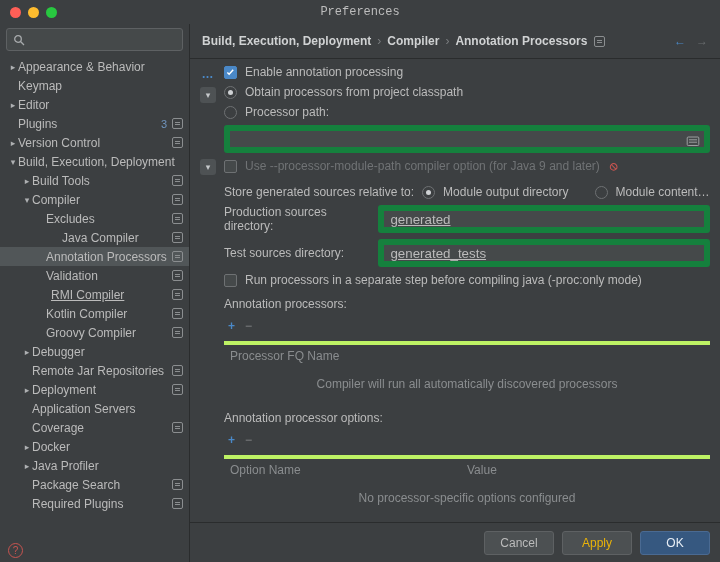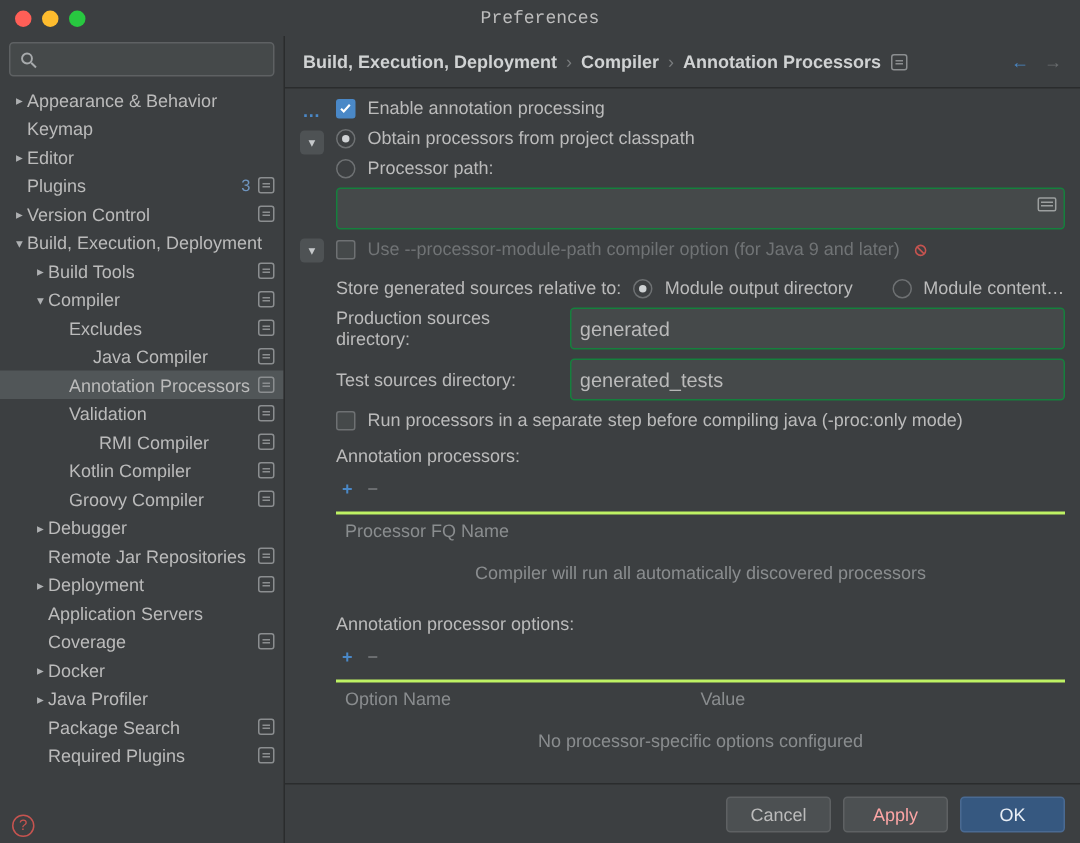--- a/index.html
+++ b/index.html
@@ -54,39 +54,39 @@
   .row{display:flex;align-items:center;gap:8px;}
   .chk{width:13px;height:13px;border:1px solid #6e7173;border-radius:2px;display:inline-flex;align-items:center;justify-content:center;background:var(--bg3);}
   .chk.on{background:var(--accent);border-color:var(--accent);color:#fff;}
   .chk.off{color:transparent;}
   .radio{width:13px;height:13px;border:1px solid #6e7173;border-radius:50%;display:inline-flex;align-items:center;justify-content:center;}
   .radio .rdot{width:5px;height:5px;border-radius:50%;background:#cfd2d4;display:none;}
   .radio.on .rdot{display:block;}
   .lbl{color:var(--text);}
   .lbl.dim2{color:var(--text-dim2);}
   .field{flex:1;min-width:0;}
-  .txt{width:100%;height:28px;border:1px solid #15803d;border-radius:3px;background:var(--bg3);color:var(--text);padding:0 6px;outline:none;display:flex;align-items:center;}
+  .txt{width:100%;height:28px;border:6px solid #15803d;border-radius:3px;background:var(--bg3);color:var(--text);padding:0 6px;outline:none;display:flex;align-items:center;text-decoration:underline;}
   .txt.path{position:relative;padding-right:22px;}
   .txt .browse{position:absolute;right:4px;top:3px;color:#9c9f9f;font-size:10px;cursor:pointer;}
   .pairrow{display:flex;align-items:center;gap:8px;}
   .pairrow .pl{width:220px;color:var(--text);}
   .section-lbl{color:var(--text);margin-top:4px;}
   .mini-toolbar{display:flex;gap:10px;padding:2px 4px;}
   .mini-toolbar .plus{color:var(--accent);font-weight:bold;cursor:pointer;}
   .mini-toolbar .minus{color:#6c6f71;font-weight:bold;cursor:pointer;}
-  .table{border-top:2px solid #bef264;}
+  .table{border-top:4px solid #bef264;}
   .table .thead{display:flex;padding:4px 6px;color:var(--text-dim);}
   .table .col{flex:1;}
   .table .empty{text-align:center;color:var(--text-dim);padding:10px 4px;}
   .help-q{color:#c75450;font-weight:bold;margin-left:2px;}
   .helpicon-wrap{padding:4px 8px;}
   .footer{height:40px;border-top:1px solid #2a2c2d;display:flex;align-items:center;padding:0 10px;gap:8px;}
   .footer .spacer{flex:1;}
   .btn{min-width:70px;height:24px;border:1px solid #5e6163;border-radius:3px;background:var(--btn);color:var(--text);display:flex;align-items:center;justify-content:center;cursor:pointer;}
-  .btn.disabled{color:#fca5a5;cursor:default;}
+  .btn.disabled{color:#eab308;cursor:default;}
   .btn.primary{background:var(--btn-primary);border-color:#4a6a92;color:#e8eef5;}
   .qcircle{width:15px;height:15px;border:1px solid #c75450;border-radius:50%;color:#c75450;display:flex;align-items:center;justify-content:center;font-size:10px;cursor:pointer;}
   .sq-badge{width:11px;height:11px;border:1px solid #8b8e90;border-radius:2px;display:inline-block;position:relative;}
   .sq-badge::before,.sq-badge::after{content:"";position:absolute;background:#8b8e90;}
   .sq-badge::before{left:2px;right:2px;top:3px;height:1px;}
   .sq-badge::after{left:2px;right:2px;bottom:3px;height:1px;}
 </style>
 </head>
 <body>
 
@@ -178,21 +178,21 @@
               <span class="sq-badge"></span>
             </span>
           </div>
           <div class="tree-row" style="padding-left: 36px;">
             <span class="arrow"></span>
             <span class="tree-label">Validation</span>
             <span class="badge-ic">
               <span class="sq-badge"></span>
             </span>
           </div>
-          <div class="tree-row" style="padding-left: 56px;">
+          <div class="tree-row" style="padding-left: 41px; text-decoration: underline;">
             <span class="arrow"></span>
             <span class="tree-label">RMI Compiler</span>
             <span class="badge-ic">
               <span class="sq-badge"></span>
             </span>
           </div>
           <div class="tree-row" style="padding-left: 36px;">
             <span class="arrow"></span>
             <span class="tree-label">Kotlin Compiler</span>
             <span class="badge-ic">

